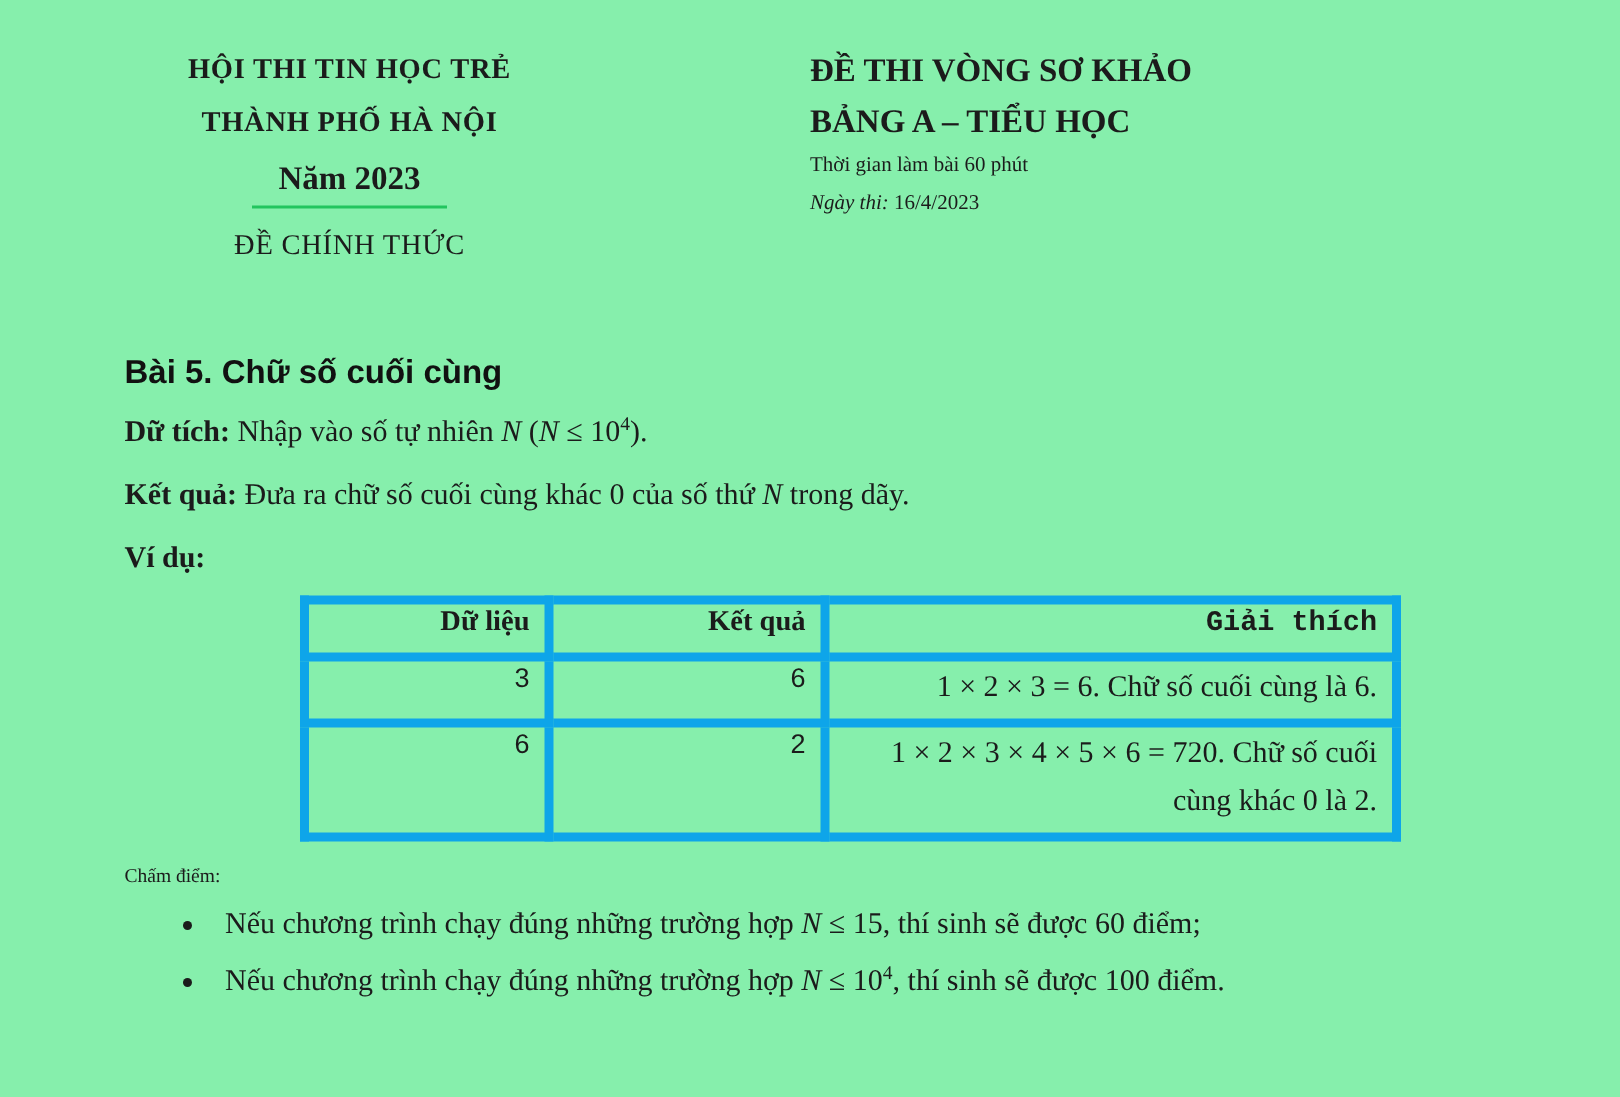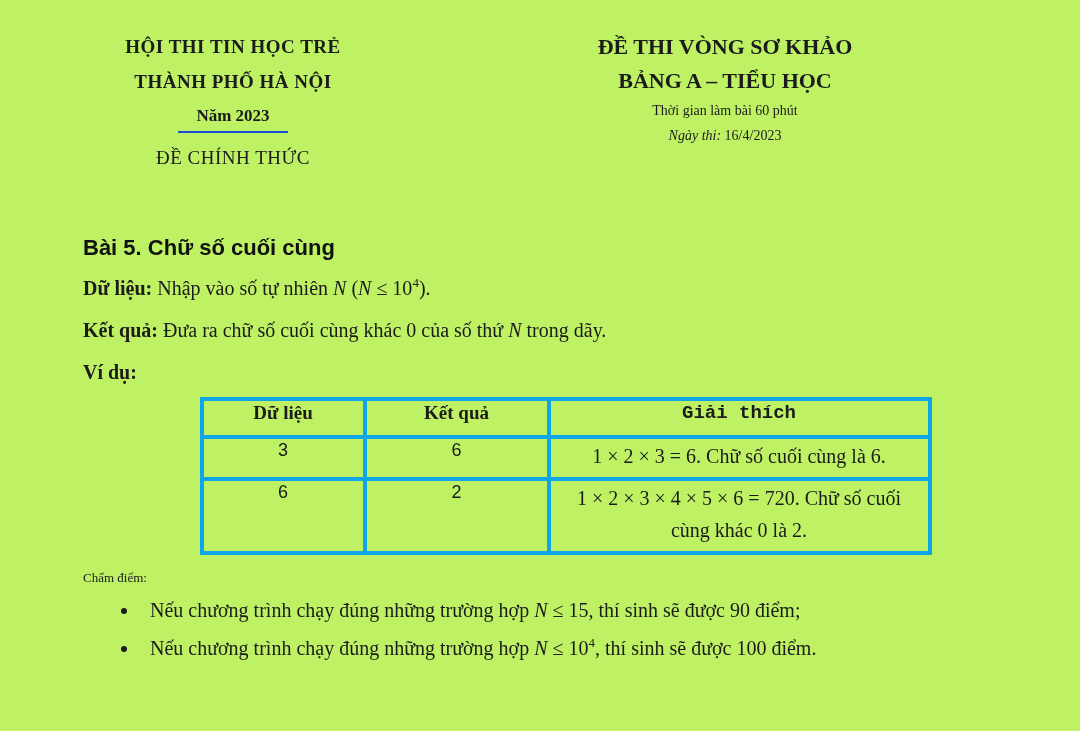--- a/index.html
+++ b/index.html
@@ -1,44 +1,44 @@
 <!DOCTYPE html>
 <html><head>
 <meta charset="utf-8">
 <style>
   * { margin: 0; padding: 0; box-sizing: border-box; }
   html, body { background: #ffffff; }
   .page {
     position: relative;
     width: 1080px;
     height: 731px;
-    background: #bef264;
+    background: #86efac;
     color: #1b1b1b;
     font-family: "Liberation Serif", serif;
     overflow: hidden;
   }
   
   .header { position: relative; height: 205px; }
   .header-left {
     position: absolute; left: 98px; top: 36px;
     width: 270px; text-align: center;
   }
   .header-left .hl-line {
     font-weight: bold; font-size: 19px; line-height: 1.15;
     margin-bottom: 13px; letter-spacing: 0.5px;
   }
   .hl-year-wrap { margin-bottom: 14px; }
   .hl-year {
-    display: inline-block; font-weight: bold; font-size: 17px;
-    padding: 0 18px 5px 18px; border-bottom: 2px solid #1d4ed8;
+    display: inline-block; font-weight: bold; font-size: 22px;
+    padding: 0 18px 5px 18px; border-bottom: 2px solid #22c55e;
   }
   .hl-type { font-weight: normal; font-size: 19px; margin-top: 3px; letter-spacing: 0.5px; }
   .header-right {
     position: absolute; left: 540px; top: 36px;
-    width: 370px; text-align: center;
+    width: 370px; text-align: left;
   }
   .hr-title { font-weight: bold; font-size: 22px; line-height: 1.0; margin-bottom: 12px; }
   .hr-sub { font-size: 14px; line-height: 1.0; margin-bottom: 11px; }
   .italic { font-style: italic; }
   
   .content { padding: 0 80px 0 83px; }
   .problem-title {
     font-family: "Liberation Sans", sans-serif;
     font-weight: bold; font-size: 22px; color: #111;
     margin: 30px 0 8px 0;
@@ -50,22 +50,22 @@
   .field { font-size: 20px; line-height: 1.45; margin-top: 13px; }
   .field b { font-weight: bold; }
   sup { font-size: 13px; vertical-align: super; line-height: 0; }
   
   .example-table {
     border-collapse: collapse;
     margin: 10px 0 0 117px;
     table-layout: fixed;
   }
   .example-table th, .example-table td {
-    border: 4px solid #0ea5e9;
-    text-align: center; vertical-align: top;
+    border: 6px solid #0ea5e9;
+    text-align: right; vertical-align: top;
     padding: 1px 10px 5px 9px;
   }
   .example-table th { font-size: 19px; font-weight: bold; height: 38px; }
   .col-input  { width: 163px; }
   .col-output { width: 184px; }
   .col-explain{ width: 381px; font-family: Liberation Mono, monospace; }
   .cell-data {
     font-family: "Liberation Sans", sans-serif;
     font-size: 18px;
   }
@@ -102,21 +102,21 @@
       <div class="hr-title">BẢNG A – TIỂU HỌC</div>
       <div class="hr-sub">Thời gian làm bài 60 phút</div>
       <div class="hr-sub"><span class="italic">Ngày thi:</span> <span>16/4/2023</span></div>
     </div>
   </div>
 
   <div class="content">
     <div class="problem-title">Bài 5. Chữ số cuối cùng</div>
 
 
-    <p class="field"><b>Dữ liệu:</b> <span>Nhập vào số tự nhiên </span><span class="vn">N</span><span> (</span><span class="vn">N</span><span> ≤ 10</span><sup>4</sup><span>).</span></p>
+    <p class="field"><b>Dữ tích:</b> <span>Nhập vào số tự nhiên </span><span class="vn">N</span><span> (</span><span class="vn">N</span><span> ≤ 10</span><sup>4</sup><span>).</span></p>
 
     <p class="field"><b>Kết quả:</b> <span>Đưa ra chữ số cuối cùng khác 0 của số thứ </span><span class="vn">N</span><span> trong dãy.</span></p>
 
     <p class="field"><b>Ví dụ:</b></p>
 
     <table class="example-table">
       <thead>
         <tr>
           <th class="col-input">Dữ liệu</th>
           <th class="col-output">Kết quả</th>
@@ -133,18 +133,18 @@
           <td class="cell-data">6</td>
           <td class="cell-data">2</td>
           <td class="cell-explain">1 × 2 × 3 × 4 × 5 × 6 = 720. Chữ số cuối cùng khác 0 là 2.</td>
         </tr>
       </tbody>
     </table>
 
     <p class="scoring-heading">Chấm điểm:</p>
 
     <ul class="scoring-list">
-      <li><span>Nếu chương trình chạy đúng những trường hợp </span><span class="vn">N</span><span> ≤ 15, thí sinh sẽ được 90 điểm;</span></li>
+      <li><span>Nếu chương trình chạy đúng những trường hợp </span><span class="vn">N</span><span> ≤ 15, thí sinh sẽ được 60 điểm;</span></li>
       <li><span>Nếu chương trình chạy đúng những trường hợp </span><span class="vn">N</span><span> ≤ 10</span><sup>4</sup><span>, thí sinh sẽ được 100 điểm.</span></li>
     </ul>
   </div>
 
 </div>
 
 </body></html>

